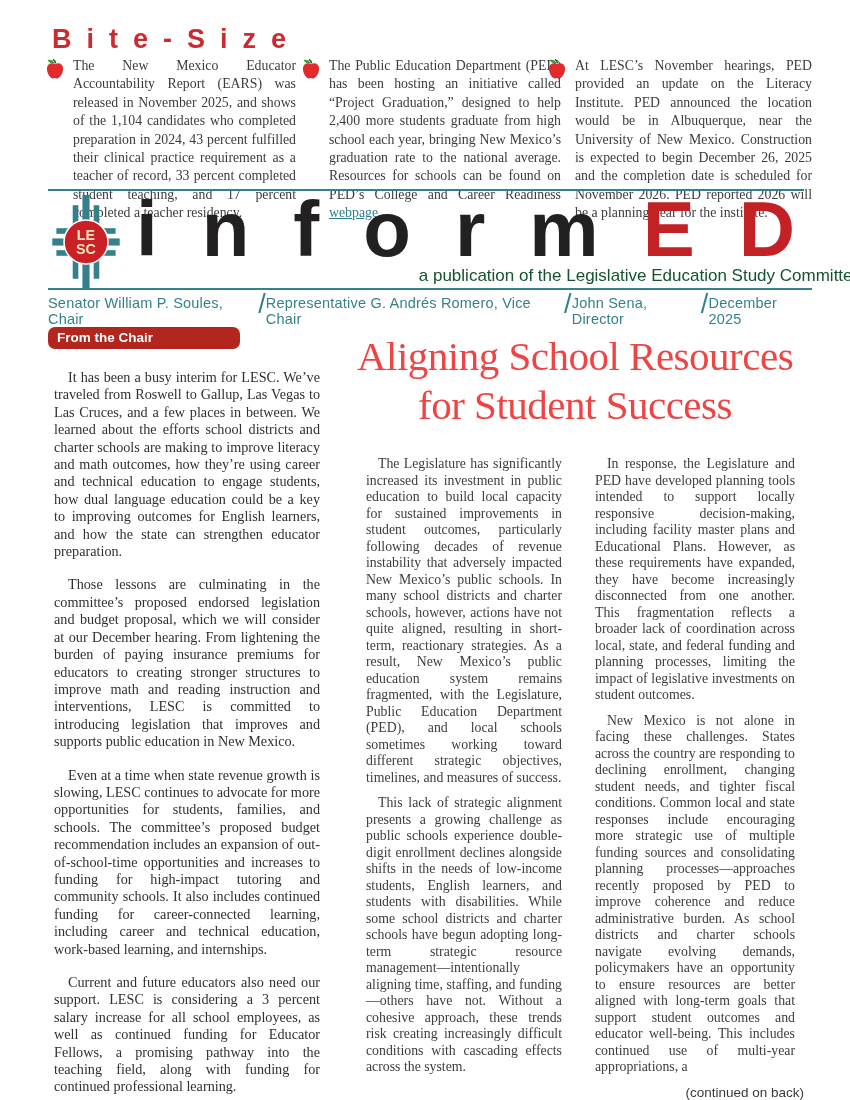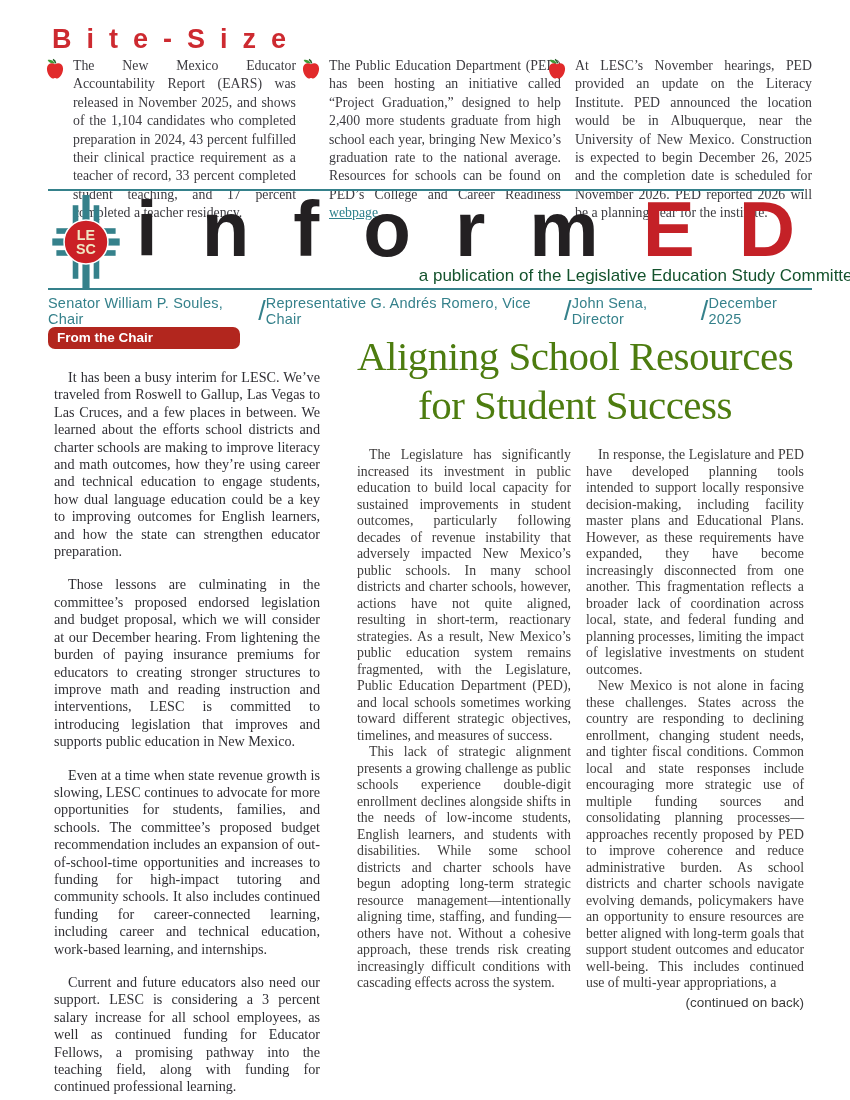--- a/index.html
+++ b/index.html
@@ -24,41 +24,41 @@
   
   .logo{position:absolute;left:52px;top:194px;}
   .masthead-title{position:absolute;left:136px;top:184px;font-family:"Liberation Sans",sans-serif;
     font-weight:700;font-size:78px;letter-spacing:44px;color:#232022;white-space:nowrap;}
   .masthead-title .red{color:#c42127;}
   .tagline{position:absolute;right:36px;top:266px;font-family:"Liberation Sans",sans-serif;
     font-size:17px;color:#14532d;}
 
   
   .byline{position:absolute;left:48px;top:295px;width:764px;display:flex;
-    justify-content:space-between;align-items:center;font-family:"Liberation Sans",sans-serif;
+    justify-content:space-between;align-items:flex-start;font-family:"Liberation Sans",sans-serif;
     font-size:14.5px;color:#35818b;letter-spacing:0.2px;}
   .byline .slash{font-size:27px;font-weight:400;line-height:18px;color:#35818b;}
 
   
   .chair-label{position:absolute;left:48px;top:327px;width:192px;background:#b2261e;color:#fff;
     font-family:"Liberation Sans",sans-serif;font-weight:700;font-size:13.5px;
     padding:3px 0 4px 9px;box-sizing:border-box;border-radius:7px;}
   .chair-col{position:absolute;left:38px;top:353px;width:298px;font-size:14.2px;
     line-height:17.4px;text-align:justify;color:#302f34;}
   .chair-col p{margin:16px;text-indent:14px;}
   .signature{display:block;margin:6px 24px 0 auto;}
 
   
   .headline{position:absolute;left:305px;top:332px;width:540px;text-align:center;
-    font-size:41px;line-height:49px;color:#4d7c0f;letter-spacing:-0.5px;}
+    font-size:41px;line-height:49px;color:#ef4444;letter-spacing:-0.5px;}
   .article-col{position:absolute;top:447px;font-size:13.8px;line-height:16.5px;
     text-align:justify;color:#3e3c3c;}
   #acol1{left:357px;width:214px;}
   #acol2{left:586px;width:218px;}
-  .article-col p{margin:0;text-indent:12px;}
+  .article-col p{margin:9px;text-indent:12px;}
   .continued{text-align:right;font-family:"Liberation Sans",sans-serif;font-size:13.5px;
     color:#3a3a3a;margin-top:3px;}
 </style>
 <title>informED</title></head>
 <body>
 
 <div class="page">
 
   <div class="bite-title">Bite-Size</div>
 

